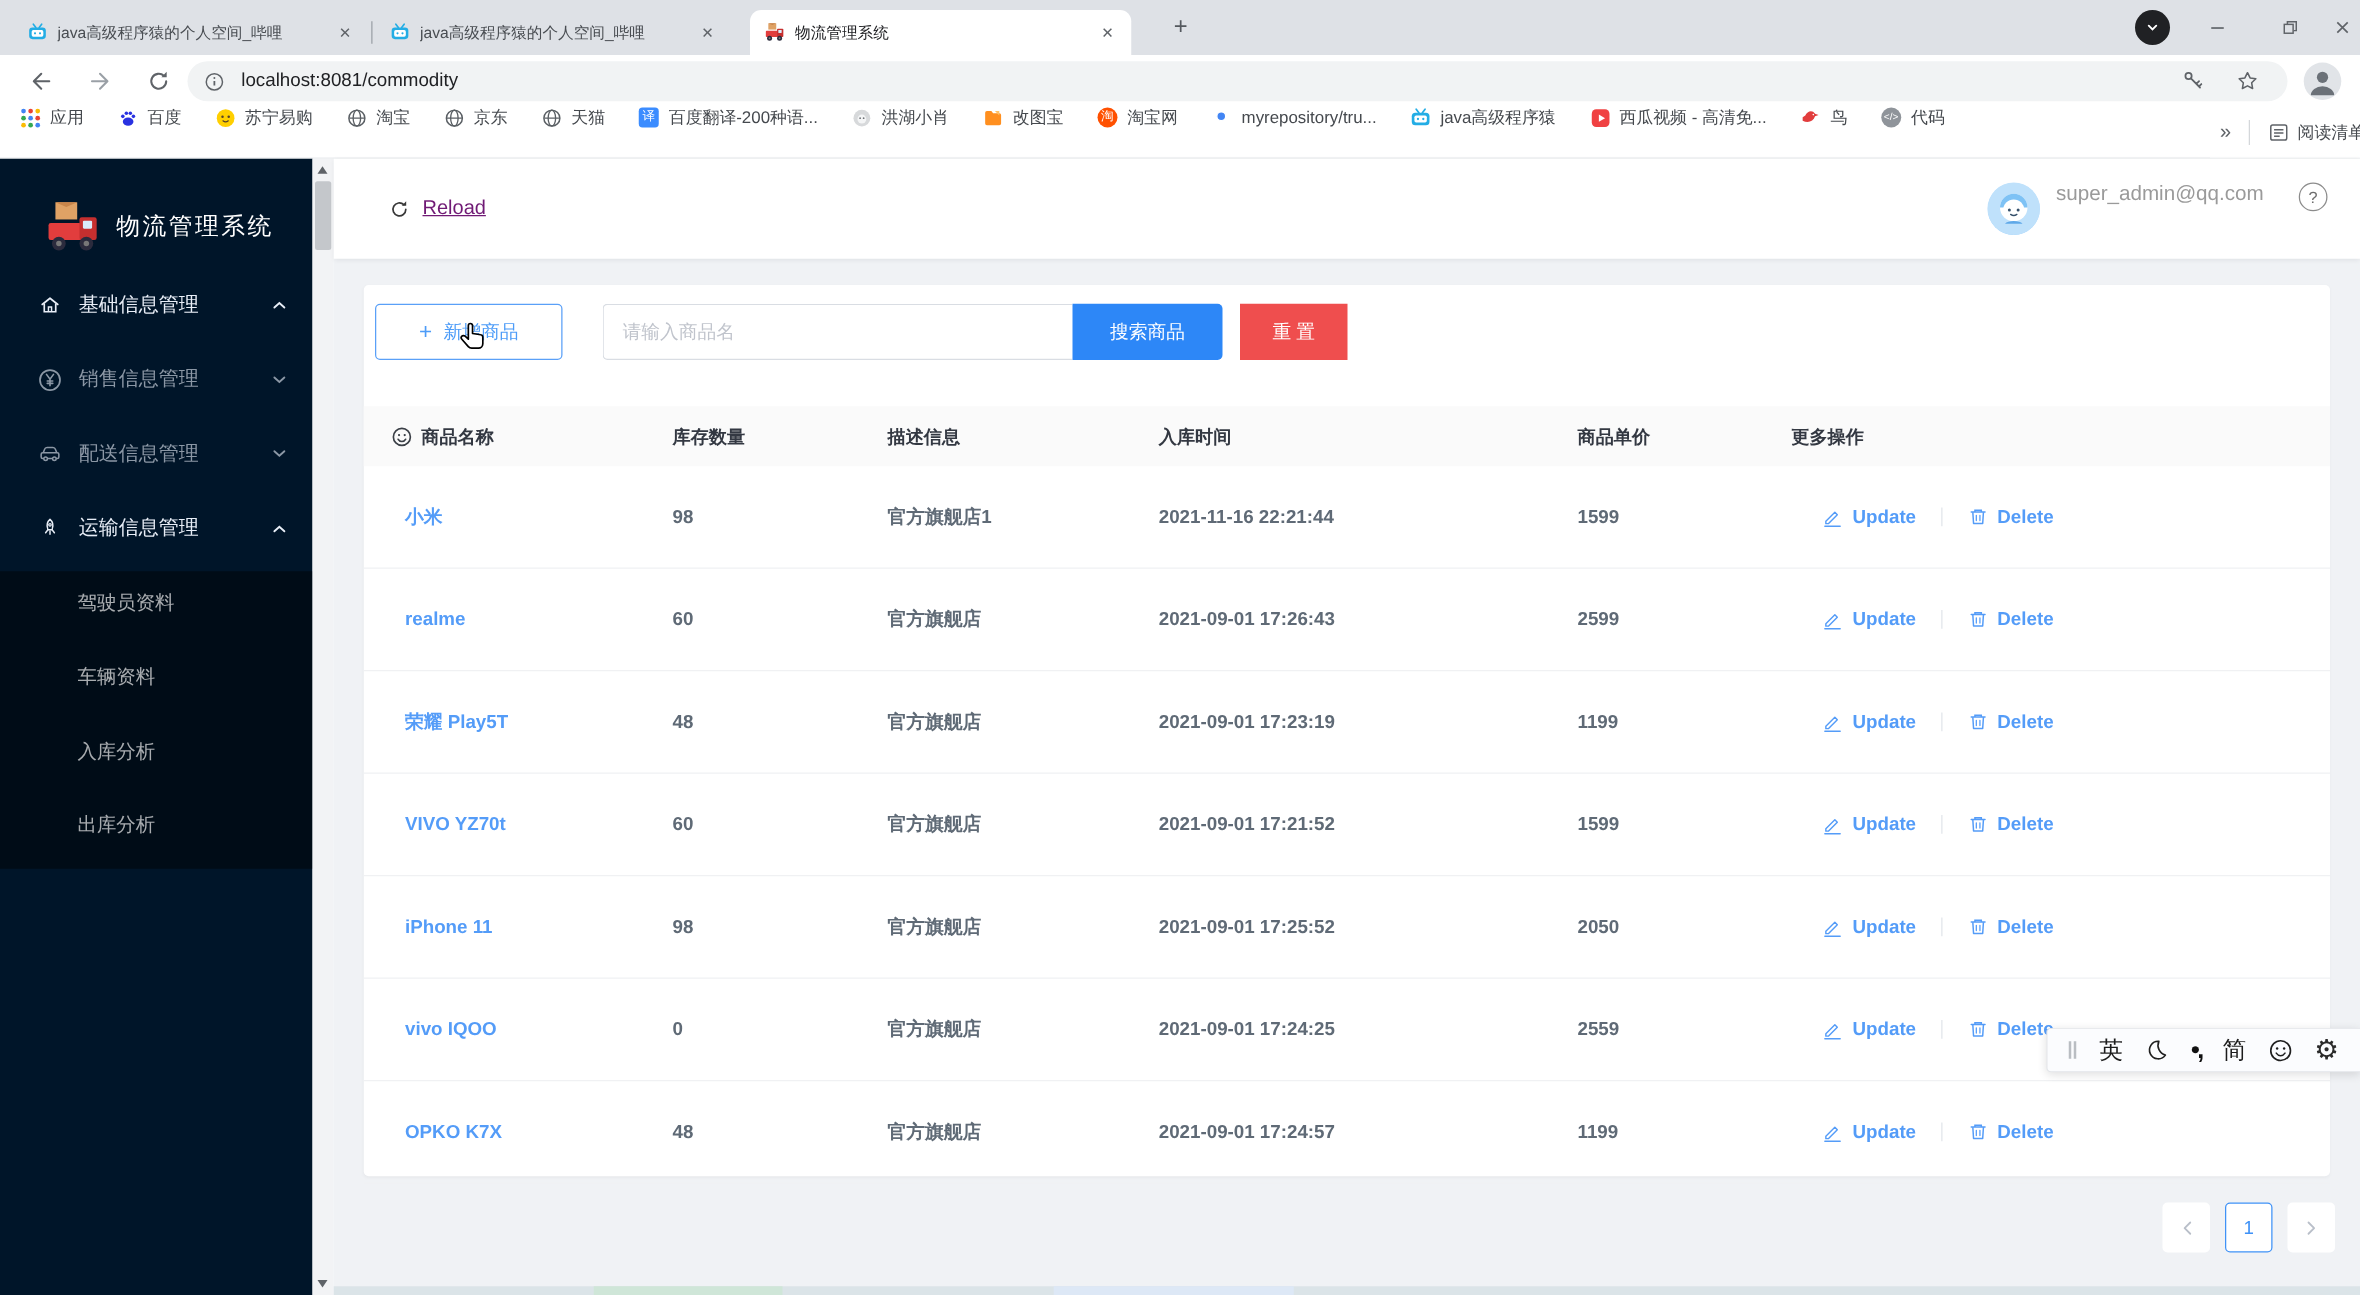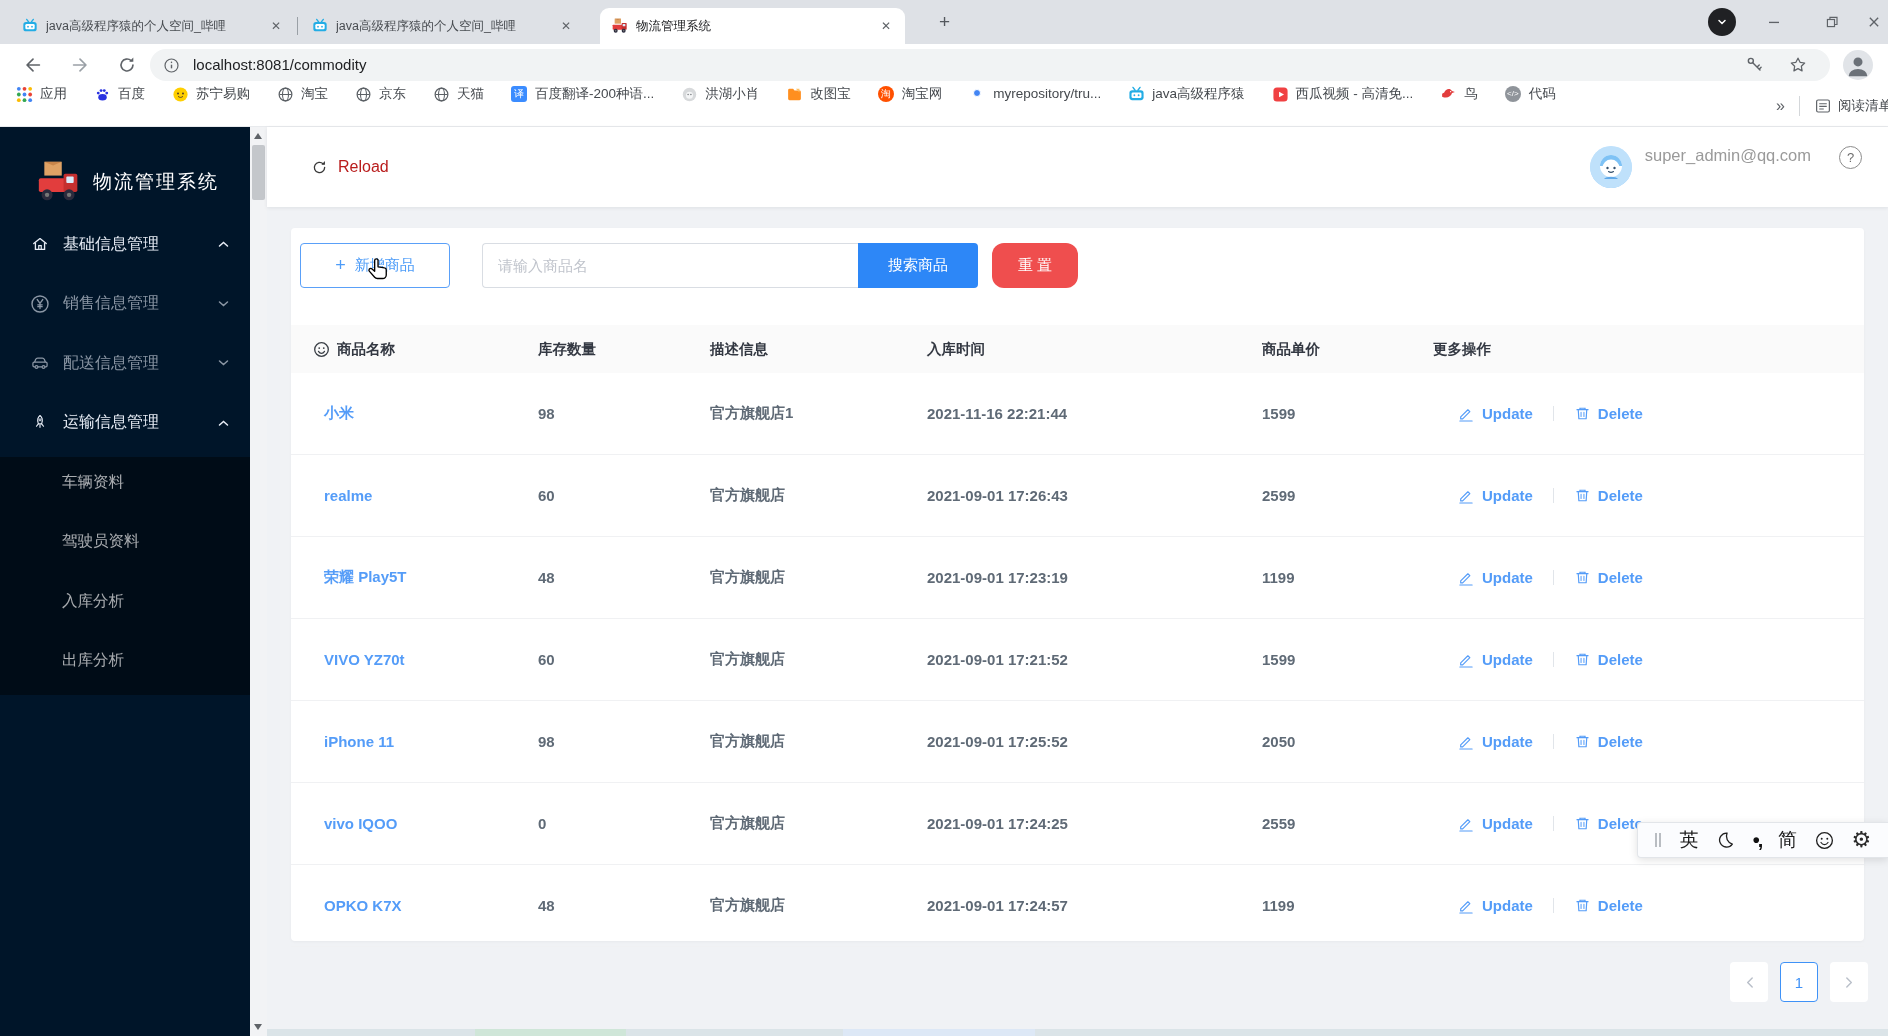--- a/index.html
+++ b/index.html
@@ -48,36 +48,36 @@
   .submenu{background:#000c17;overflow:hidden;}
   
   .sscroll{position:absolute;left:250px;top:127px;width:17px;height:909px;background:#f2f3f5;}
   .sarrow{position:absolute;left:4px;width:0;height:0;border-left:4.5px solid transparent;border-right:4.5px solid transparent;}
   .sarrow.up{top:6px;border-bottom:6px solid #5f6368;}
   .sarrow.down{bottom:6px;border-top:6px solid #5f6368;}
   .sthumb{position:absolute;left:2px;top:18px;width:13px;height:55px;background:#c4c7cb;border-radius:2px;}
   
   .main{position:absolute;left:267px;top:127px;width:1621px;height:909px;background:#f0f2f5;}
   .appheader{position:absolute;left:0;top:0;width:100%;height:80px;background:#fff;box-shadow:0 1px 4px rgba(0,21,41,.08);display:flex;align-items:center;box-sizing:border-box;padding:0 26px 0 43px;}
-  .reloadwrap{display:flex;color:#b91c1c;font-size:16px;}
+  .reloadwrap{display:flex;color:#701a75;font-size:16px;text-decoration:underline;}
   .reloadwrap svg{margin-right:9px;}
   .hright{margin-left:auto;display:flex;align-items:flex-start;}
   .uavatar{width:42px;height:42px;border-radius:50%;background:linear-gradient(#cde8ff,#9ed1fb);margin-right:13px;overflow:hidden;}
   .uemail{font-size:16.5px;color:#9a9a9a;margin-right:28px;}
   .helpq{width:21px;height:21px;border-radius:50%;border:1.5px solid #8c8c8c;color:#6d6d6d;font-size:13px;line-height:21px;text-align:center;box-sizing:content-box;}
   
   .card{position:absolute;left:24px;right:24px;top:101px;height:713px;background:#fff;border-radius:4px;box-shadow:0 1px 3px rgba(0,0,0,.04);}
   .toolbar{position:absolute;left:9px;top:15px;height:45px;display:flex;align-items:stretch;}
   .btn{box-sizing:border-box;font-size:15px;display:flex;align-items:center;justify-content:center;}
   .btn-add{width:150px;border:1px solid #5aa0f8;border-radius:4px;color:#4d9cf8;background:#fff;}
   .btn-add .plus{font-size:18px;margin-right:9px;font-weight:400;}
   .searchinput{box-sizing:border-box;margin-left:32px;width:376px;border:1px solid #d9dde3;border-right:none;border-radius:4px 0 0 4px;padding:0 15px;font-size:15px;color:#333;outline:none;font-family:inherit;}
   .searchinput::placeholder{color:#c0c4cc;}
   .btn-search{width:120px;background:#2d87f7;color:#fff;border-radius:0 4px 4px 0;}
-  .btn-reset{width:86px;background:#ef4e4e;color:#fff;border-radius:12px;margin-left:14px;}
+  .btn-reset{width:86px;background:#ef4e4e;color:#fff;border-radius:0;margin-left:14px;}
   
   .tbl{position:absolute;left:0;right:0;top:97px;font-weight:bold;}
   .thead,.trow{display:grid;grid-template-columns:247px 172px 217px 335px 171px 1fr;align-items:center;}
   .thead{height:48px;background:#fafafa;font-size:14.5px;color:#333842;}
   .thead .c1{display:flex;align-items:center;padding-left:22px;}
   .thead .c1 svg{margin-right:7px;}
   .trow{height:81px;border-bottom:1px solid #f0f1f3;font-size:15px;color:#5f6a76;}
   .trow .c1{padding-left:33px;}
   .plink{color:#549cf8;}
   .ops{display:flex;align-items:center;padding-left:24px;}
@@ -449,24 +449,24 @@
         </span>
         <span>运输信息管理</span>
         <span class="chev">
             <svg viewBox="0 0 12 8" width="13" height="8">
               <path d="M2 6l4-3.6L10 6" fill="none" stroke="currentColor" stroke-width="1.5" stroke-linecap="round"></path>
             </svg>
           </span>
       </div>
       <div class="submenu">
         <div class="mitem msub">
+            <span>驾驶员资料</span>
+          </div>
+        <div class="mitem msub">
             <span>车辆资料</span>
-          </div>
-        <div class="mitem msub">
-            <span>驾驶员资料</span>
           </div>
       </div>
       <div class="submenu">
         <div class="mitem msub">
             <span>入库分析</span>
           </div>
         <div class="mitem msub">
             <span>出库分析</span>
           </div>
       </div>

